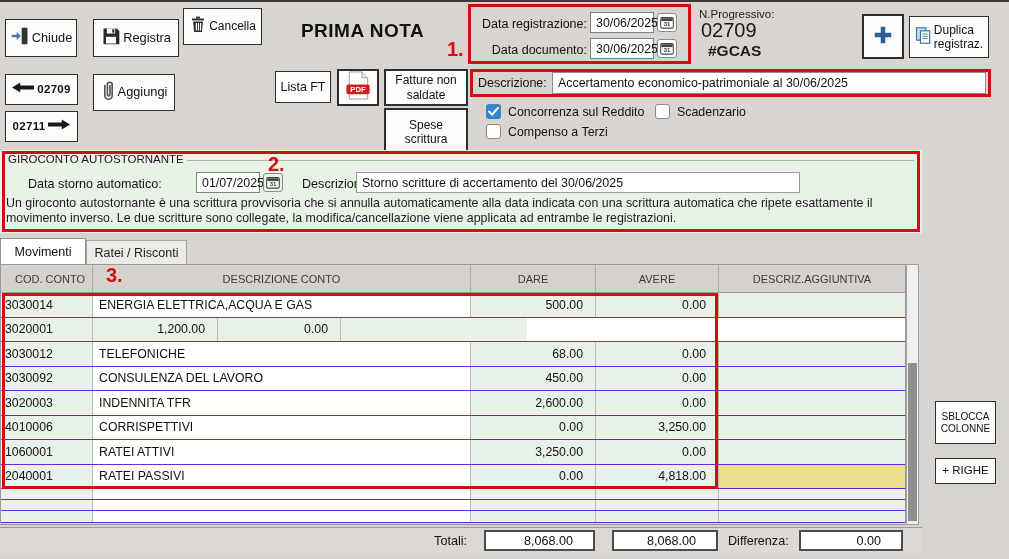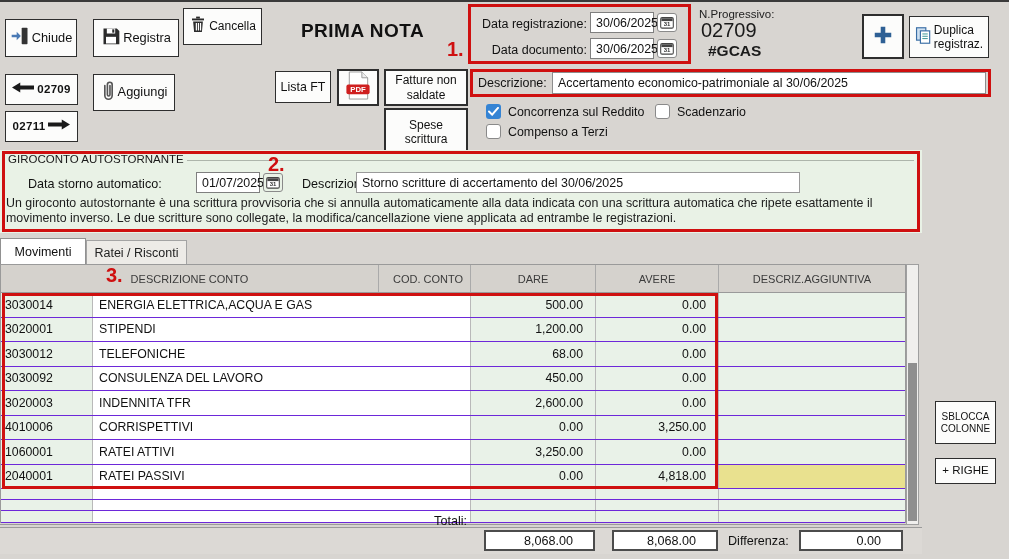--- a/index.html
+++ b/index.html
@@ -247,38 +247,37 @@
 
 <div class="ginfo" style="left:6px;top:196px;width:908px;">Un giroconto autostornante è una scrittura provvisoria che si annulla automaticamente alla data indicata con una scrittura automatica che ripete esattamente il movimento inverso. Le due scritture sono collegate, la modifica/cancellazione viene applicata ad entrambe le registrazioni.</div>
 
 <div class="ann-box" style="left:2px;top:151px;width:918px;height:81px;"></div>
 <div class="ann-num" style="left:268px;top:153px;">2.</div>
 
 <div class="tab active" style="left:0;top:238px;width:86px;height:26px;">Movimenti</div>
 <div class="tab inactive" style="left:86px;top:240px;width:101px;height:24px;">Ratei / Risconti</div>
 
 <div class="grid-header">
+  <div class="gh-cell first" style="width:92px;">COD. CONTO</div>
   <div class="gh-cell" style="width:378px;">DESCRIZIONE CONTO</div>
-  <div class="gh-cell first" style="width:92px;">COD. CONTO</div>
   <div class="gh-cell" style="width:125px;">DARE</div>
   <div class="gh-cell" style="width:123px;">AVERE</div>
   <div class="gh-cell" style="width:186px;border-right:none;">DESCRIZ.AGGIUNTIVA</div>
 </div>
 
 <div class="grid-body" id="table-rows">
     <div class="grow">
       <div class="gcell c-cod c-green">3030014</div>
       <div class="gcell c-desc c-white">ENERGIA ELETTRICA,ACQUA E GAS</div>
       <div class="gcell c-dare c-green">500.00</div>
       <div class="gcell c-avere c-green">0.00</div>
       <div class="gcell c-agg c-green"></div>
     </div>
     <div class="grow">
       <div class="gcell c-cod c-green">3020001</div>
-      <div class="gcell c-desc c-white">STIPENDI</div>
       <div class="gcell c-dare c-green">1,200.00</div>
       <div class="gcell c-avere c-green">0.00</div>
       <div class="gcell c-agg c-green"></div>
     </div>
     <div class="grow">
       <div class="gcell c-cod c-green">3030012</div>
       <div class="gcell c-desc c-white">TELEFONICHE</div>
       <div class="gcell c-dare c-green">68.00</div>
       <div class="gcell c-avere c-green">0.00</div>
       <div class="gcell c-agg c-green"></div>
@@ -343,21 +342,21 @@
 <div class="gbottom"></div>
 
 <div class="ann-box" style="left:2px;top:293px;width:716px;height:196px;"></div>
 <div class="ann-num" style="left:106px;top:264px;">3.</div>
 
 <div class="vscroll">
   <div class="vthumb"></div>
 </div>
 
 <div class="totbar"></div>
-<div class="lbl" style="left:400px;top:514px;width:67px;text-align:right;font-size:12.6px;">Totali:</div>
+<div class="lbl" style="left:400px;top:534px;width:67px;text-align:right;font-size:12.6px;">Totali:</div>
 <div class="totfield" style="left:484px;top:530px;width:111px;height:21px;">8,068.00</div>
 <div class="totfield" style="left:612px;top:530px;width:106px;height:21px;">8,068.00</div>
 <div class="lbl" style="left:728px;top:534px;font-size:12.6px;">Differenza:</div>
 <div class="totfield" style="left:799px;top:530px;width:104px;height:21px;">0.00</div>
 
 <button class="btn two-line" style="left:935px;top:401px;width:61px;height:43px;font-size:10px;">
   <span><span>SBLOCCA</span><br><span>COLONNE</span></span>
 </button>
 <button class="btn" style="left:935px;top:458px;width:61px;height:26px;font-size:11.5px;">+ RIGHE</button>
 

